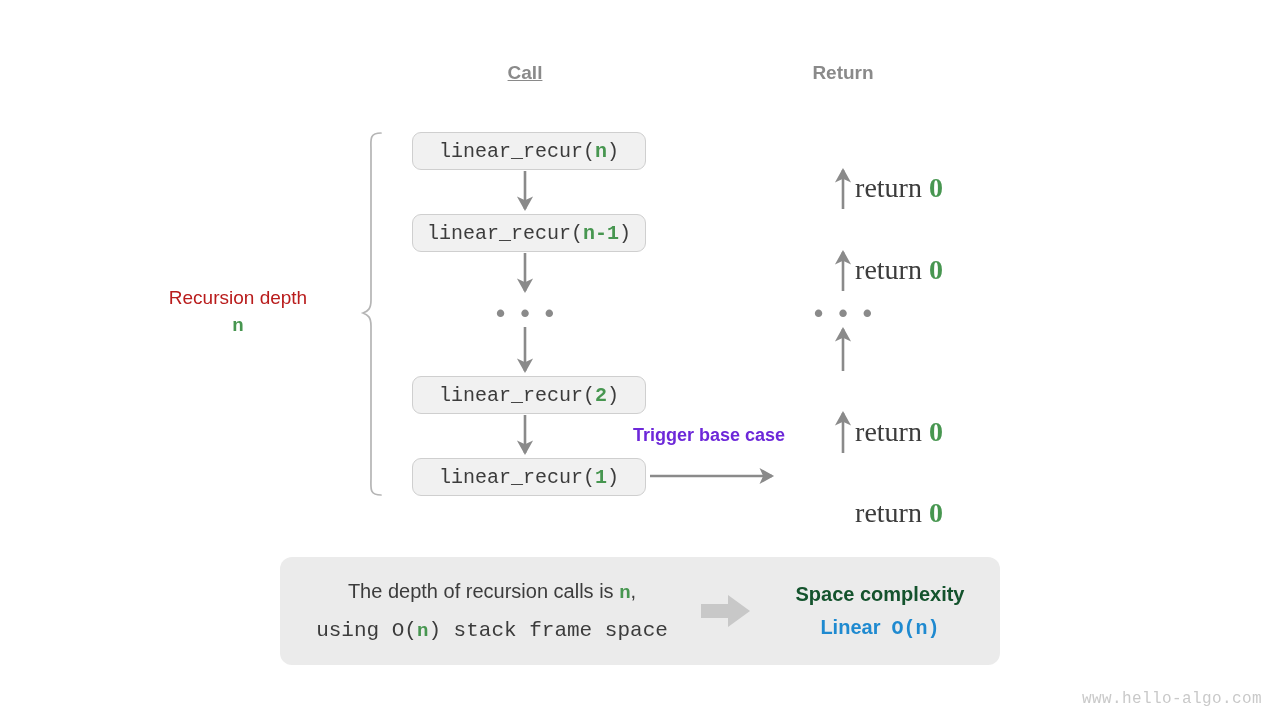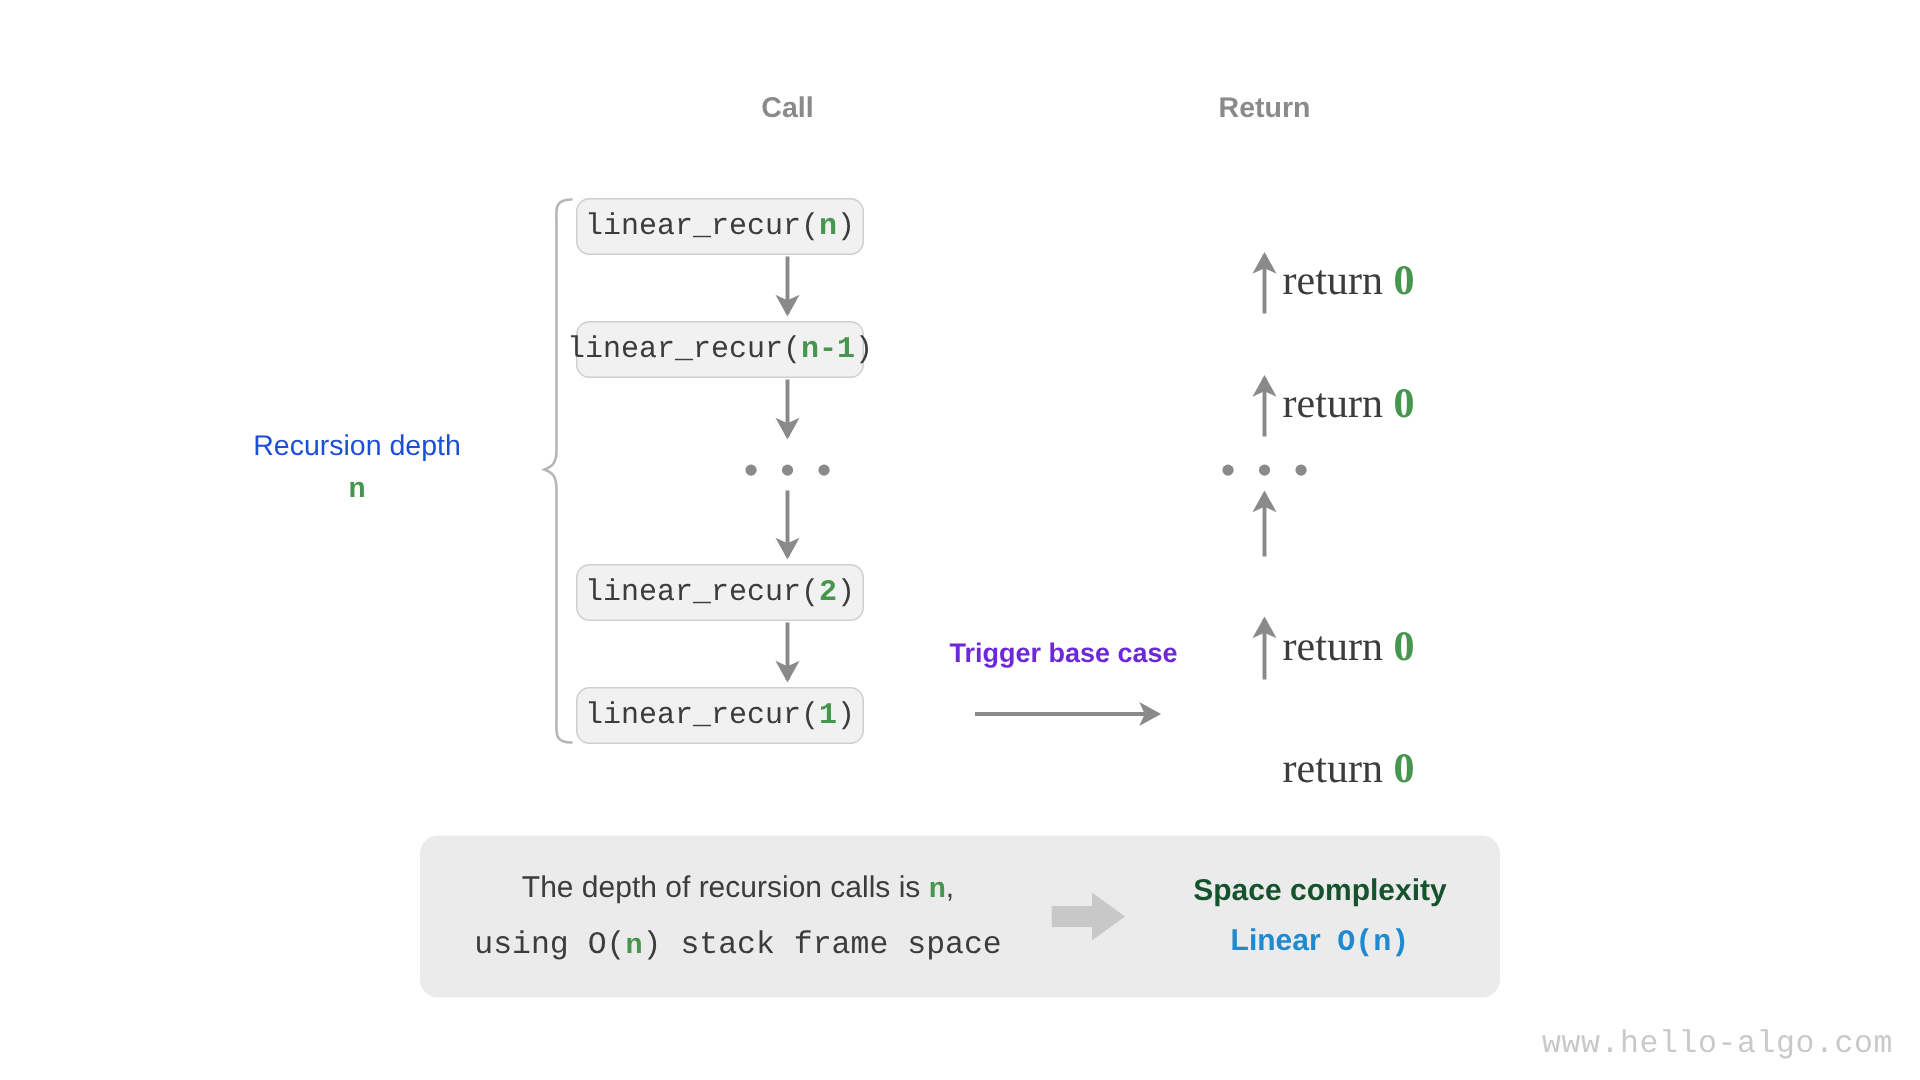--- a/index.html
+++ b/index.html
@@ -26,28 +26,28 @@
   .col-header {
     position: absolute;
     font-family: "Liberation Sans", sans-serif;
     font-weight: bold;
     font-size: 19px;
     color: #8a8a8a;
     text-align: center;
     white-space: nowrap;
     transform: translateX(-50%);
   }
-  #hdr-call  { left: 525px; top: 62px; }
+  #hdr-call  { left: 525px; top: 62px; text-decoration: underline; }
   #hdr-ret   { left: 843px; top: 62px; }
 
   
   .call-box {
     position: absolute;
-    left: 384px;
-    width: 192px;
+    left: 412px;
+    width: 234px;
     height: 38px;
     box-sizing: border-box;
     background: #f1f1f1;
     border: 1.6px solid #cfcfcf;
     border-radius: 9px;
     display: flex;
     align-items: center;
     justify-content: center;
     font-family: "Liberation Mono", "DejaVu Sans Mono", monospace;
     font-size: 20px;
@@ -113,21 +113,21 @@
     left: 238px;
     top: 285px;
     transform: translateX(-50%);
     text-align: center;
     white-space: nowrap;
   }
   #depth-label .dl-text {
     display: block;
     font-family: "Liberation Sans", sans-serif;
     font-size: 19px;
-    color: #1d4ed8;
+    color: #b91c1c;
     line-height: 26px;
   }
   #depth-label .dl-var {
     display: block;
     font-family: "Liberation Mono", "DejaVu Sans Mono", monospace;
     font-size: 19px;
     font-weight: bold;
     color: #479650;
     line-height: 30px;
   }
@@ -218,21 +218,21 @@
     color: #1f8ad0;
     text-align: center;
   }
 
   
   #watermark {
     position: absolute;
     right: 18px;
     bottom: 12px;
     font-family: "Liberation Mono", "DejaVu Sans Mono", monospace;
-    font-size: 21px;
+    font-size: 16px;
     color: #c9c9c9;
     letter-spacing: 0.4px;
     white-space: nowrap;
   }
 </style>
 </head>
 <body>
 
 <div class="stage">
 

